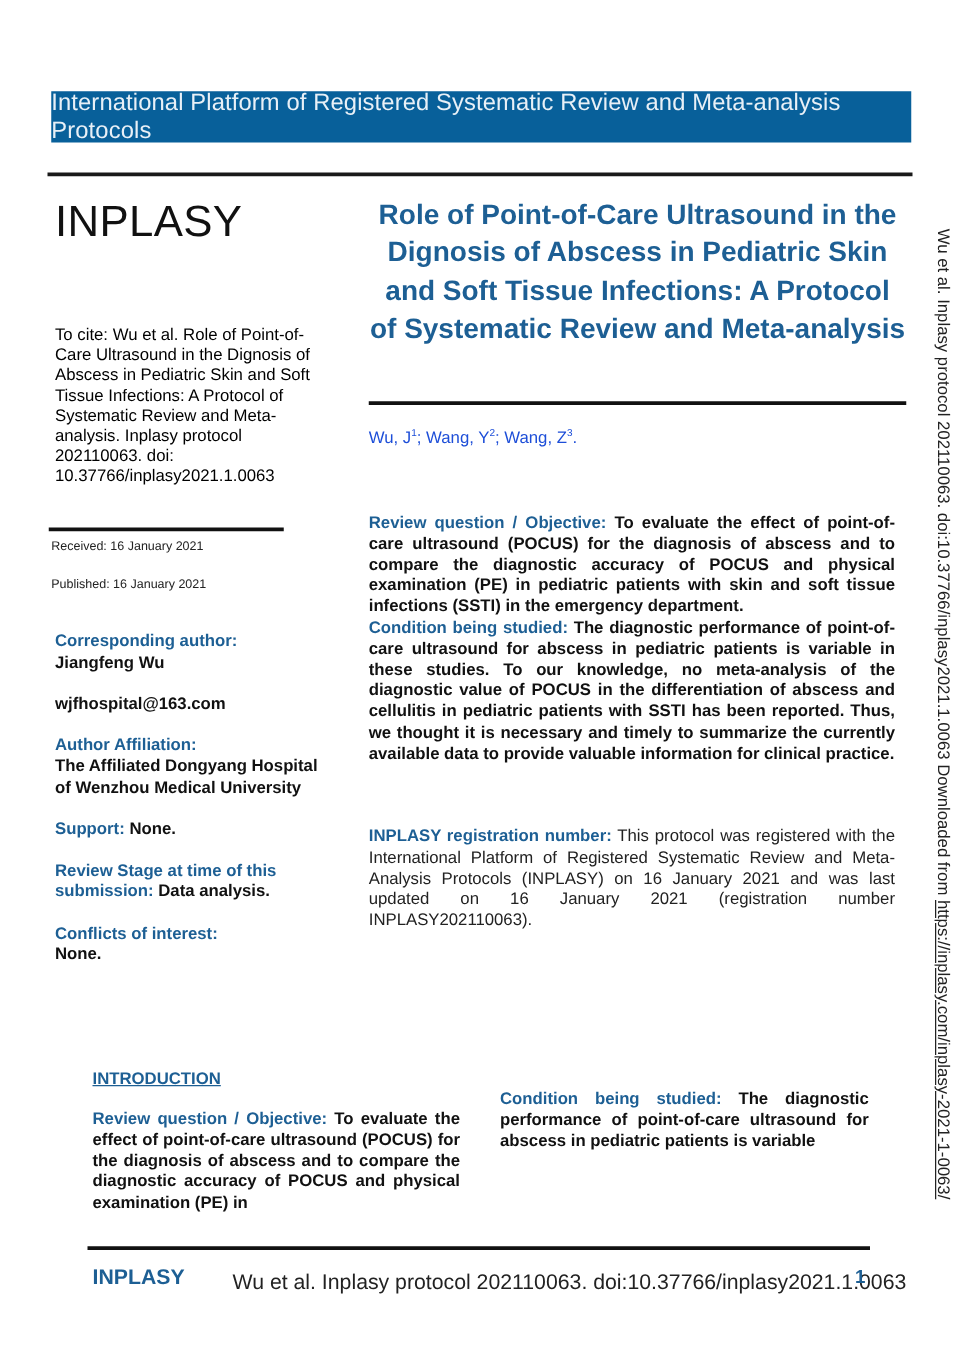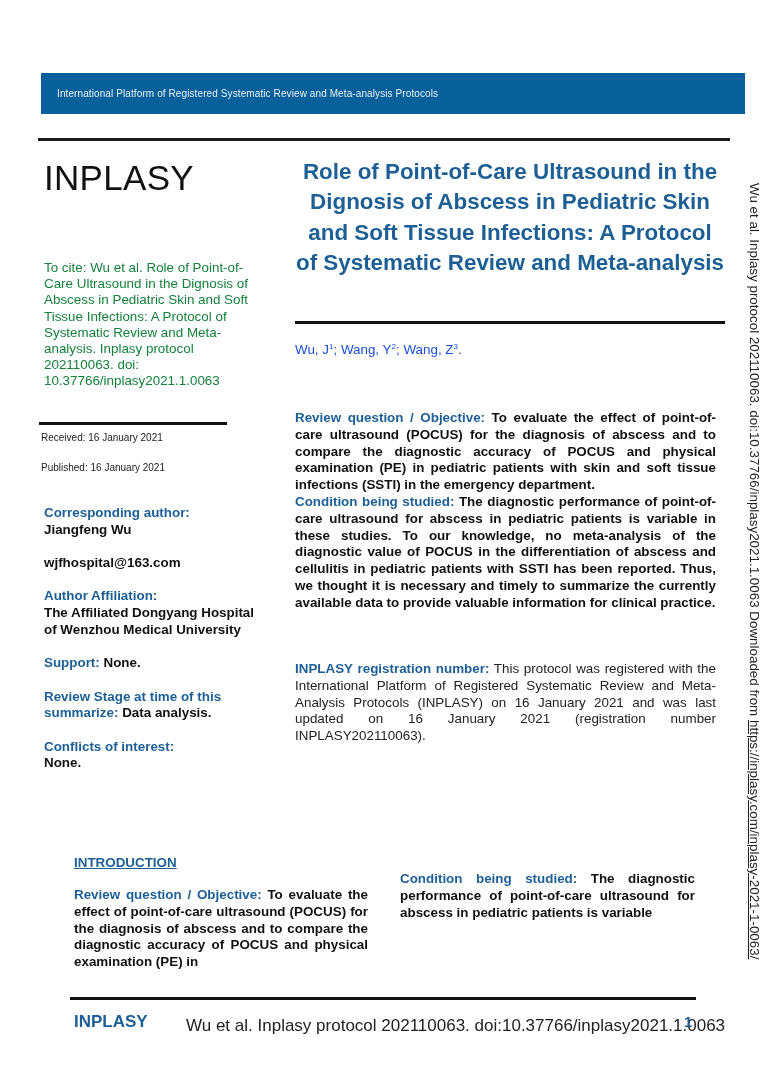--- a/index.html
+++ b/index.html
@@ -1,24 +1,24 @@
 <!DOCTYPE html>
 <html><head>
 <meta charset="utf-8">
 <style>
   html, body { margin: 0; padding: 0; background: #ffffff; }
   body { width: 768px; height: 1086px; position: relative; overflow: hidden;
          font-family: "Liberation Sans", sans-serif; color: #111; }
   .banner { position: absolute; left: 41px; top: 73px; width: 688px; height: 41px;
-            background: #08609a; color: #e8f0f7; font-size: 10px;
-            display: flex; align-items: center; letter-spacing: 0.1px; padding-left: 16px; }
+            background: #08609a; color: #e8f0f7; font-size: 19px;
+            display: flex; align-items: center; letter-spacing: 0.1px; }
   .rule-top { position: absolute; left: 38px; top: 138px; width: 692px; height: 3px; background: #1a1a1a; }
   .brand-title { position: absolute; left: 44px; top: 157px; font-size: 35px; line-height: 42px;
                  color: #111; font-weight: 400; letter-spacing: 0.3px; }
-  .cite { position: absolute; left: 44px; top: 260px; width: 210px; font-size: 13.4px; line-height: 16.2px; color: #15803d; }
+  .cite { position: absolute; left: 44px; top: 260px; width: 210px; font-size: 13.4px; line-height: 16.2px; color: #000000; }
   .rule-left { position: absolute; left: 39px; top: 422px; width: 188px; height: 3px; background: #111; }
   .dates { position: absolute; left: 41px; top: 430px; font-size: 10px; color: #222; }
   .dates div { height: 30px; line-height: 16px; }
   .meta { position: absolute; left: 44px; top: 505px; width: 215px; font-size: 13.4px; line-height: 16.8px; }
   .meta .blk { margin-bottom: 16.5px; }
   .blue { color: #1d5f94; font-weight: 700; }
   .bold { color: #111; font-weight: 700; }
   .paper-title { position: absolute; left: 295px; top: 157px; width: 430px; font-size: 22.4px; line-height: 30.4px;
                  color: #1d5f94; font-weight: 700; text-align: center; }
   .rule-right { position: absolute; left: 295px; top: 321px; width: 430px; height: 3px; background: #111; }
@@ -71,21 +71,21 @@
   </div>
   <div class="blk">
     <div class="blue">Author Affiliation:</div>
     <div class="bold">The Affiliated Dongyang Hospital of Wenzhou Medical University</div>
   </div>
   <div class="blk">
     <span class="blue">Support:</span>
     <span class="bold">None.</span>
   </div>
   <div class="blk">
-    <span class="blue">Review Stage at time of this summarize:</span>
+    <span class="blue">Review Stage at time of this submission:</span>
     <span class="bold">Data analysis.</span>
   </div>
   <div class="blk">
     <div class="blue">Conflicts of interest:</div>
     <div class="bold">None.</div>
   </div>
 </div>
 
 <div class="paper-title">Role of Point-of-Care Ultrasound in the Dignosis of Abscess in Pediatric Skin and Soft Tissue Infections: A Protocol of Systematic Review and Meta-analysis</div>
 <div class="rule-right"></div>

